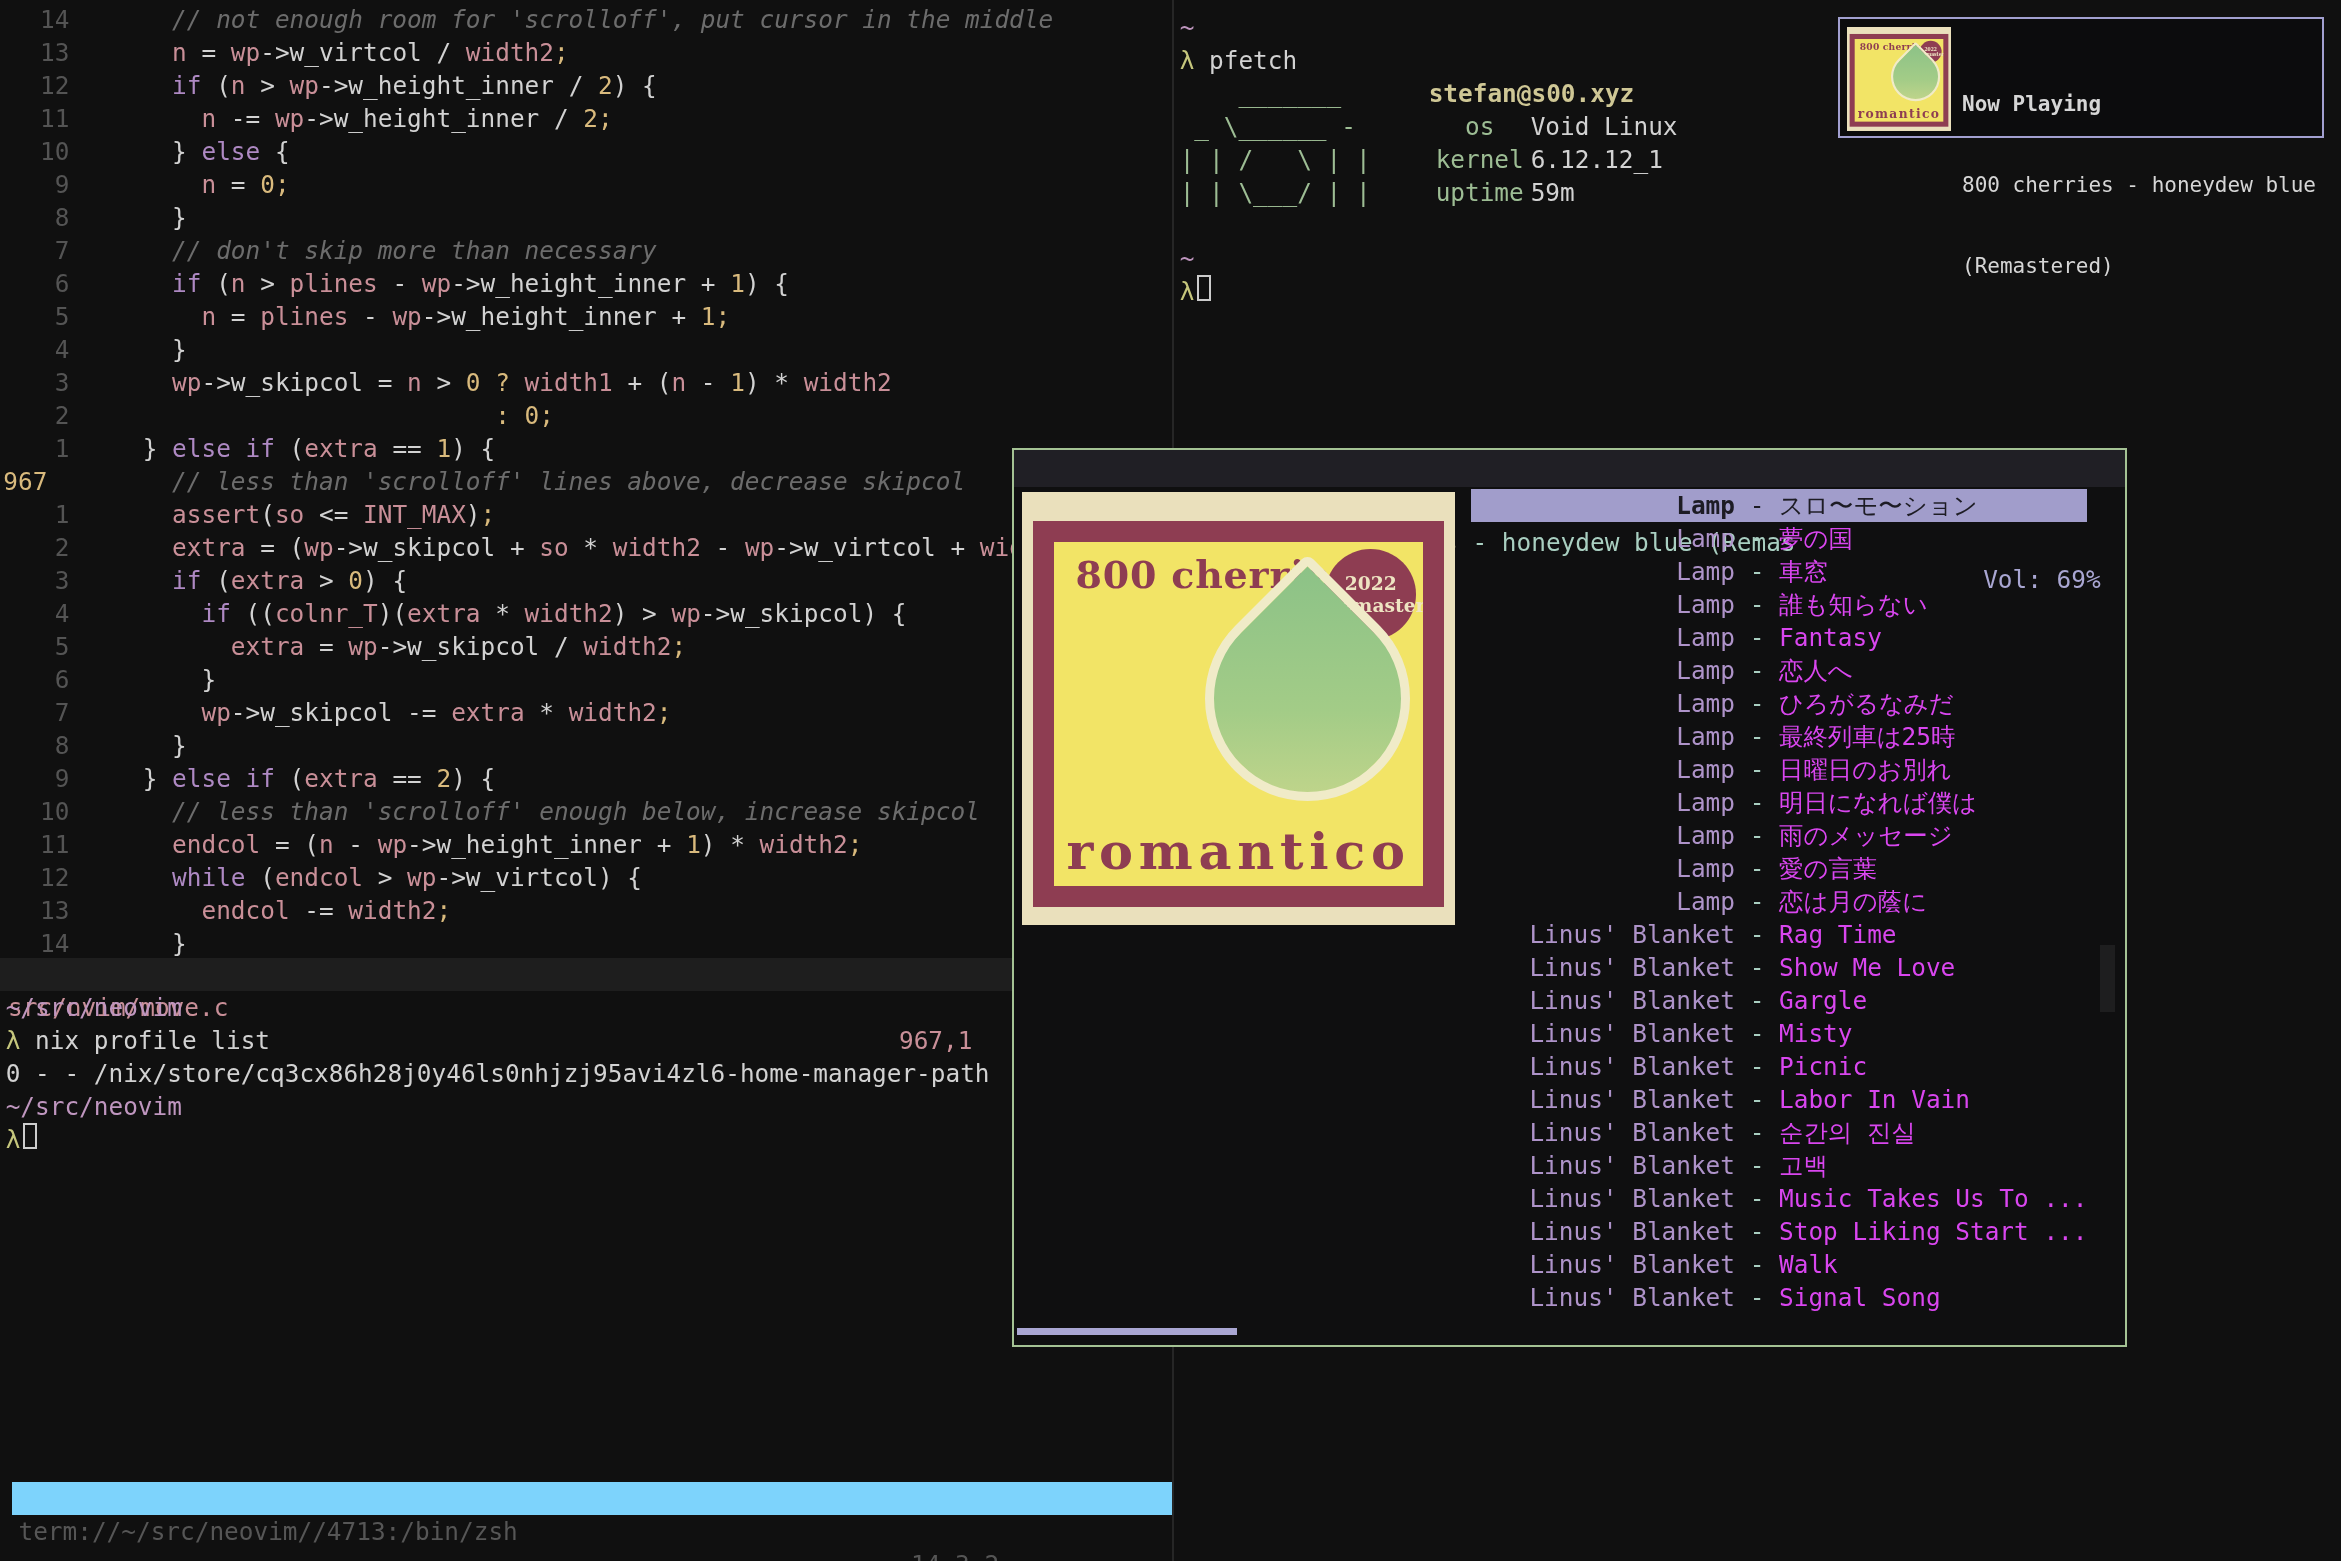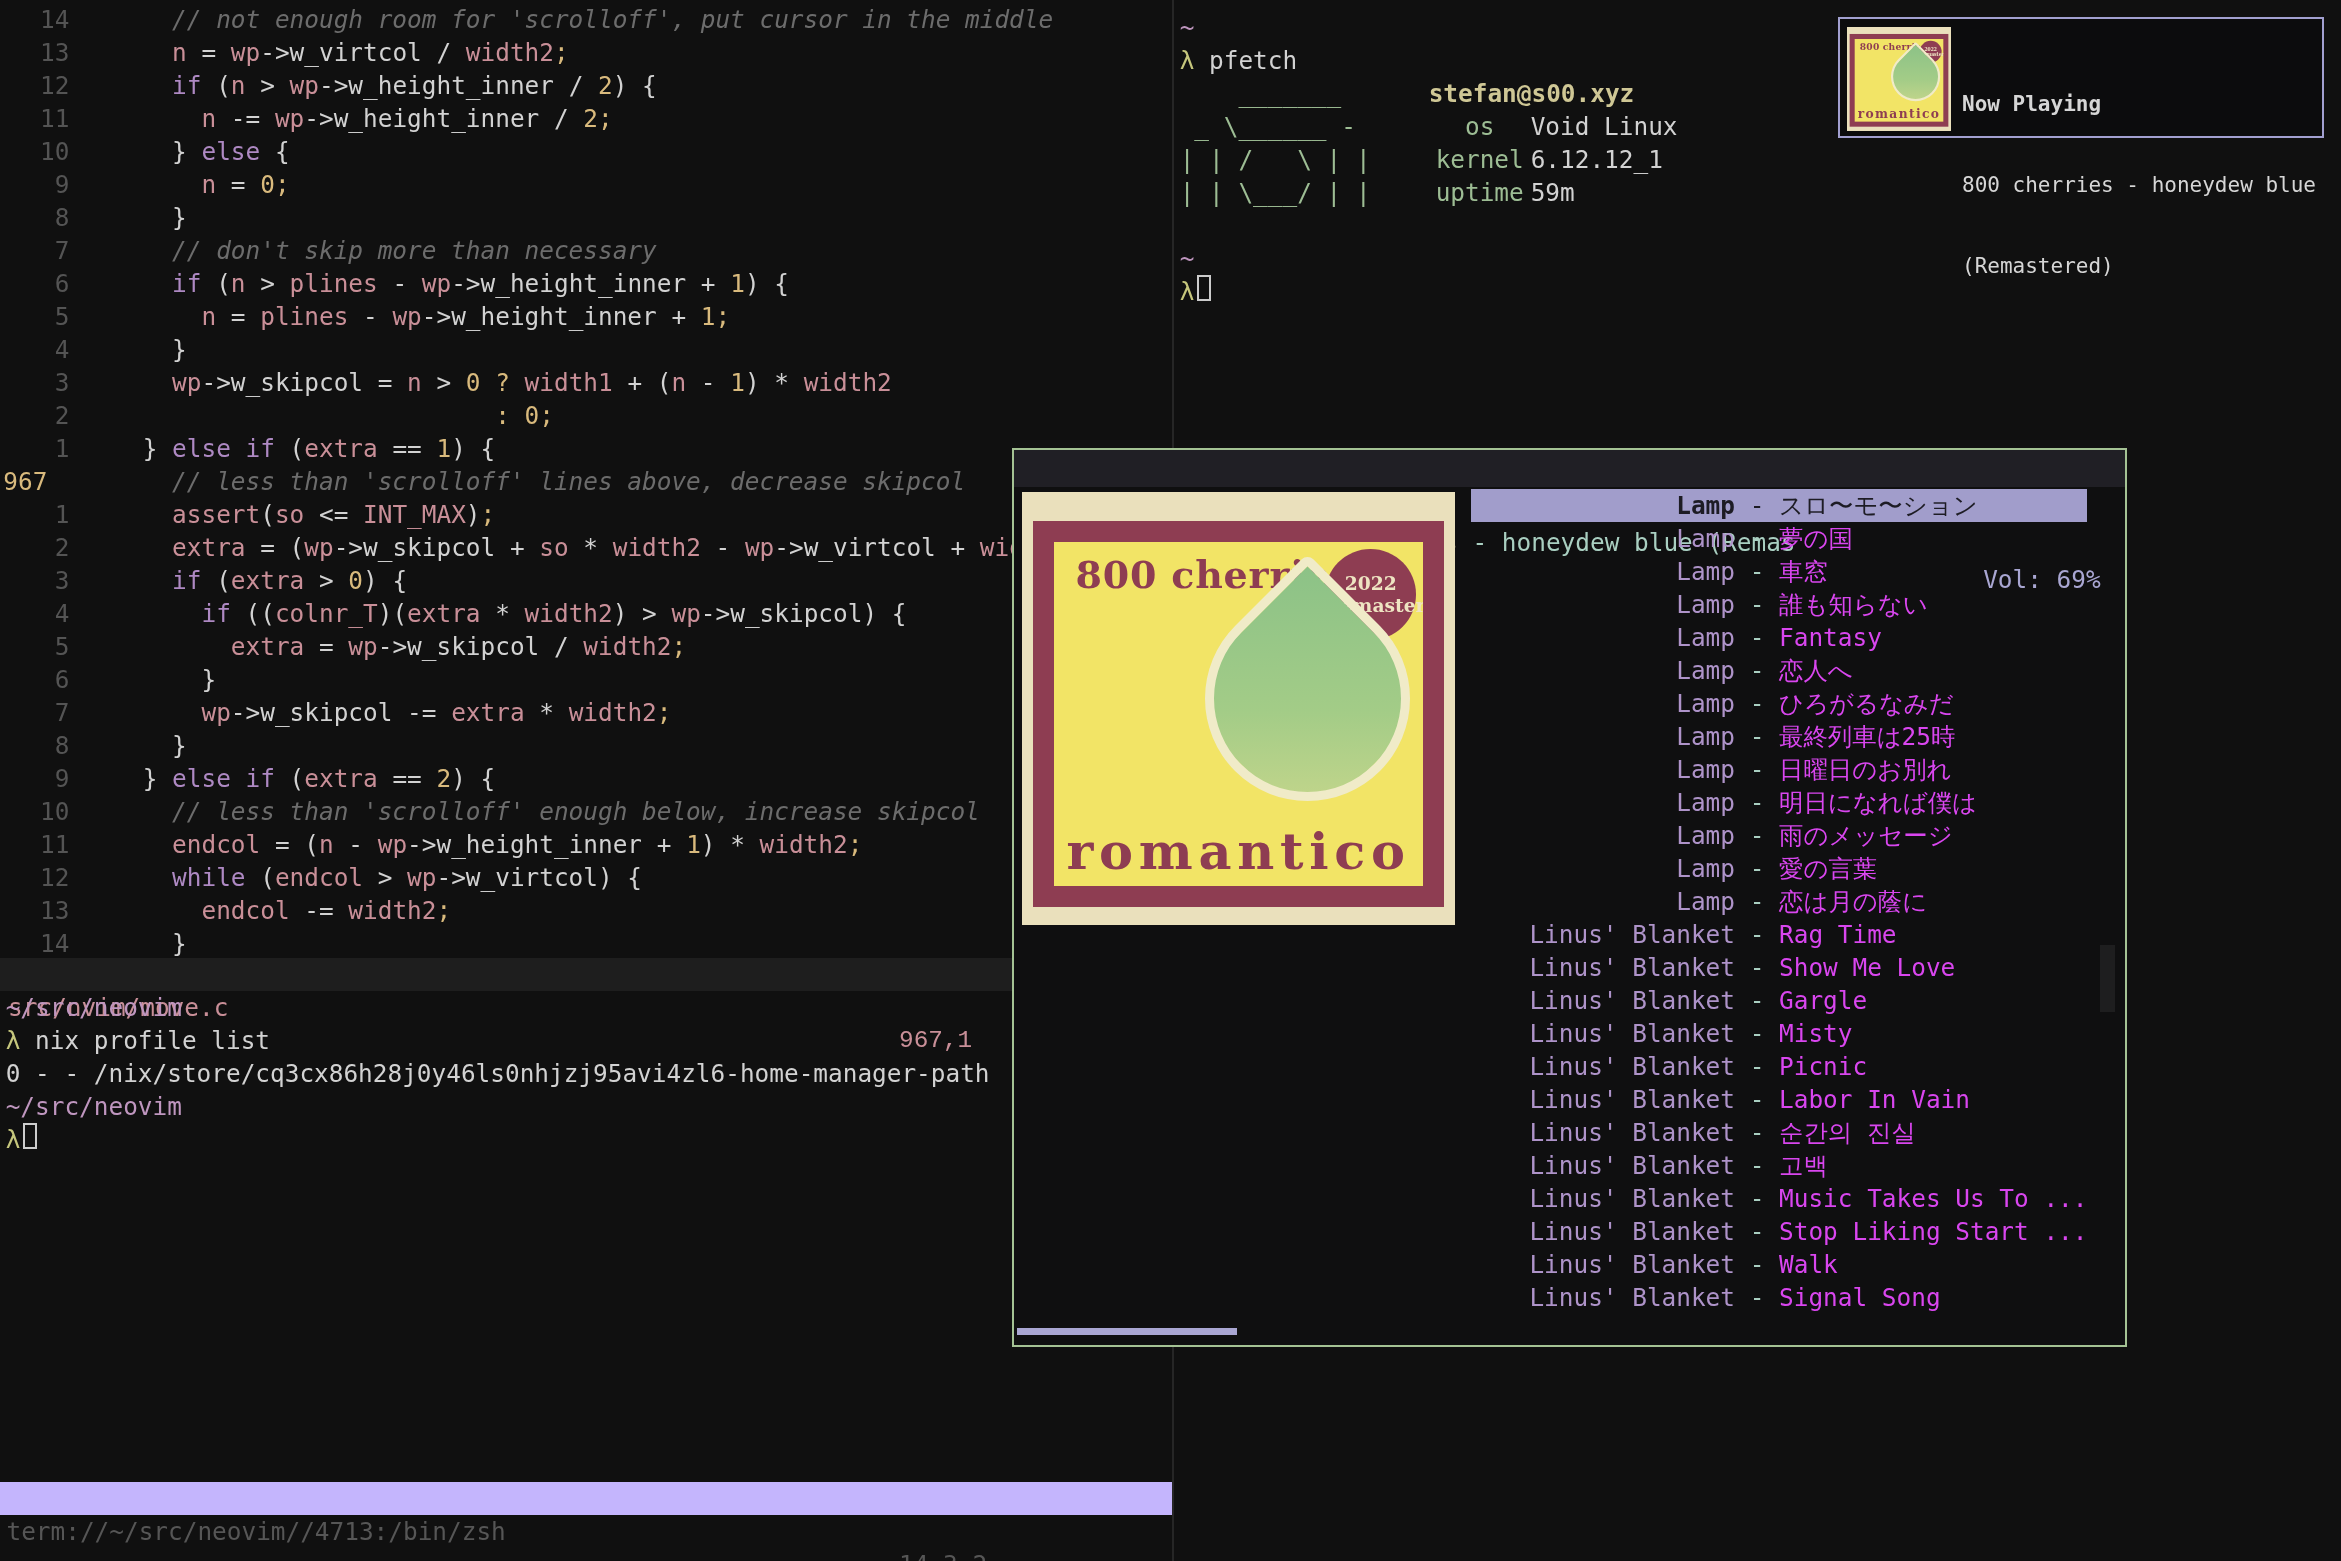--- a/index.html
+++ b/index.html
@@ -29,29 +29,29 @@
   
   #left-pane { position:absolute; left:0; top:0; width:1172px; height:1561px; overflow:hidden; background:#101010; }
   #code-lines { position:absolute; left:0; top:3.3px; width:100%; }
   .gutter { flex:none; width:84px; text-align:right; padding-right:14.6px; color:#545454; }
   .gutter.cur { text-align:left; padding-left:3.3px; padding-right:0; color:#d9ba7d; }
   #statusline {
     position:absolute; left:0; top:958px; width:1172px; height:33px; line-height:33px;
     background:#1e1e1e; color:#c98f98; white-space:pre;padding-left:36px;
   }
   #statusline .sl-file { position:absolute; left:8.1px; }
-  #statusline .sl-ruler { position:absolute; left:899px;font-family:Liberation Mono, monospace; }
+  #statusline .sl-ruler { position:absolute; left:899px; }
   #shell-lines { position:absolute; left:5.7px; top:991px; }
   .cursor-block {
     display:inline-block; width:14px; height:26px;
     border:2.4px solid #cccccc; vertical-align:-5.7px; margin-left:2.4px;
   }
   #term-statusline {
-    position:absolute; left:0; top:1482px; width:1172px; height:33px; line-height:33px;
-    background:#c4b5fd; color:#565656; white-space:pre;
+    position:absolute; left:12px; top:1482px; width:1172px; height:33px; line-height:33px;
+    background:#7dd3fc; color:#565656; white-space:pre;
   }
   #term-statusline .tsl-left  { position:absolute; left:6.5px; }
   #term-statusline .tsl-ruler { position:absolute; left:899px; }
 
   
   #pane-divider { position:absolute; left:1172px; top:0; width:2.4px; height:1561px; background:#262626; }
 
   
   #right-pane { position:absolute; left:1174px; top:0; width:1168px; height:1561px; background:#101010; }
   #fetch-lines { position:absolute; left:5.7px; top:11.4px; }

